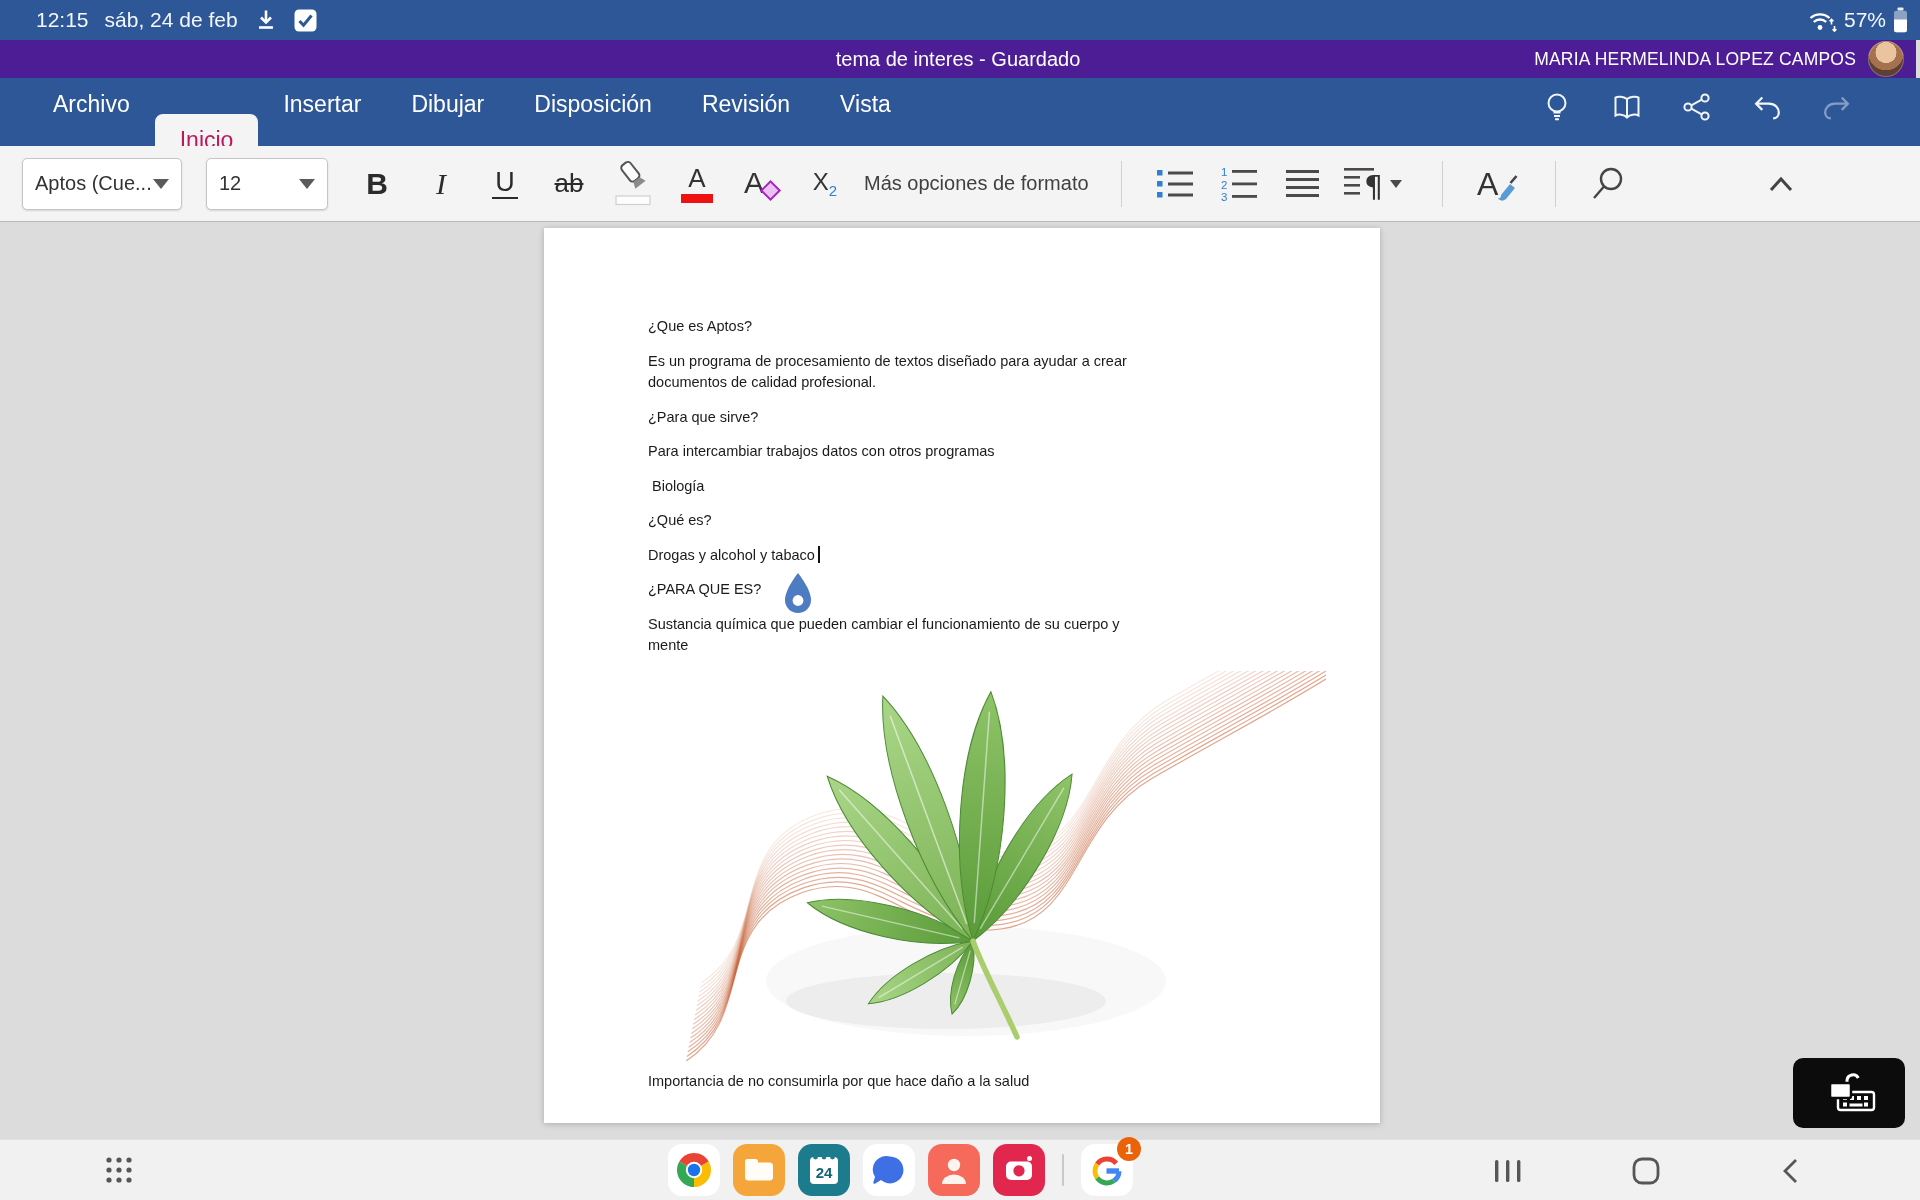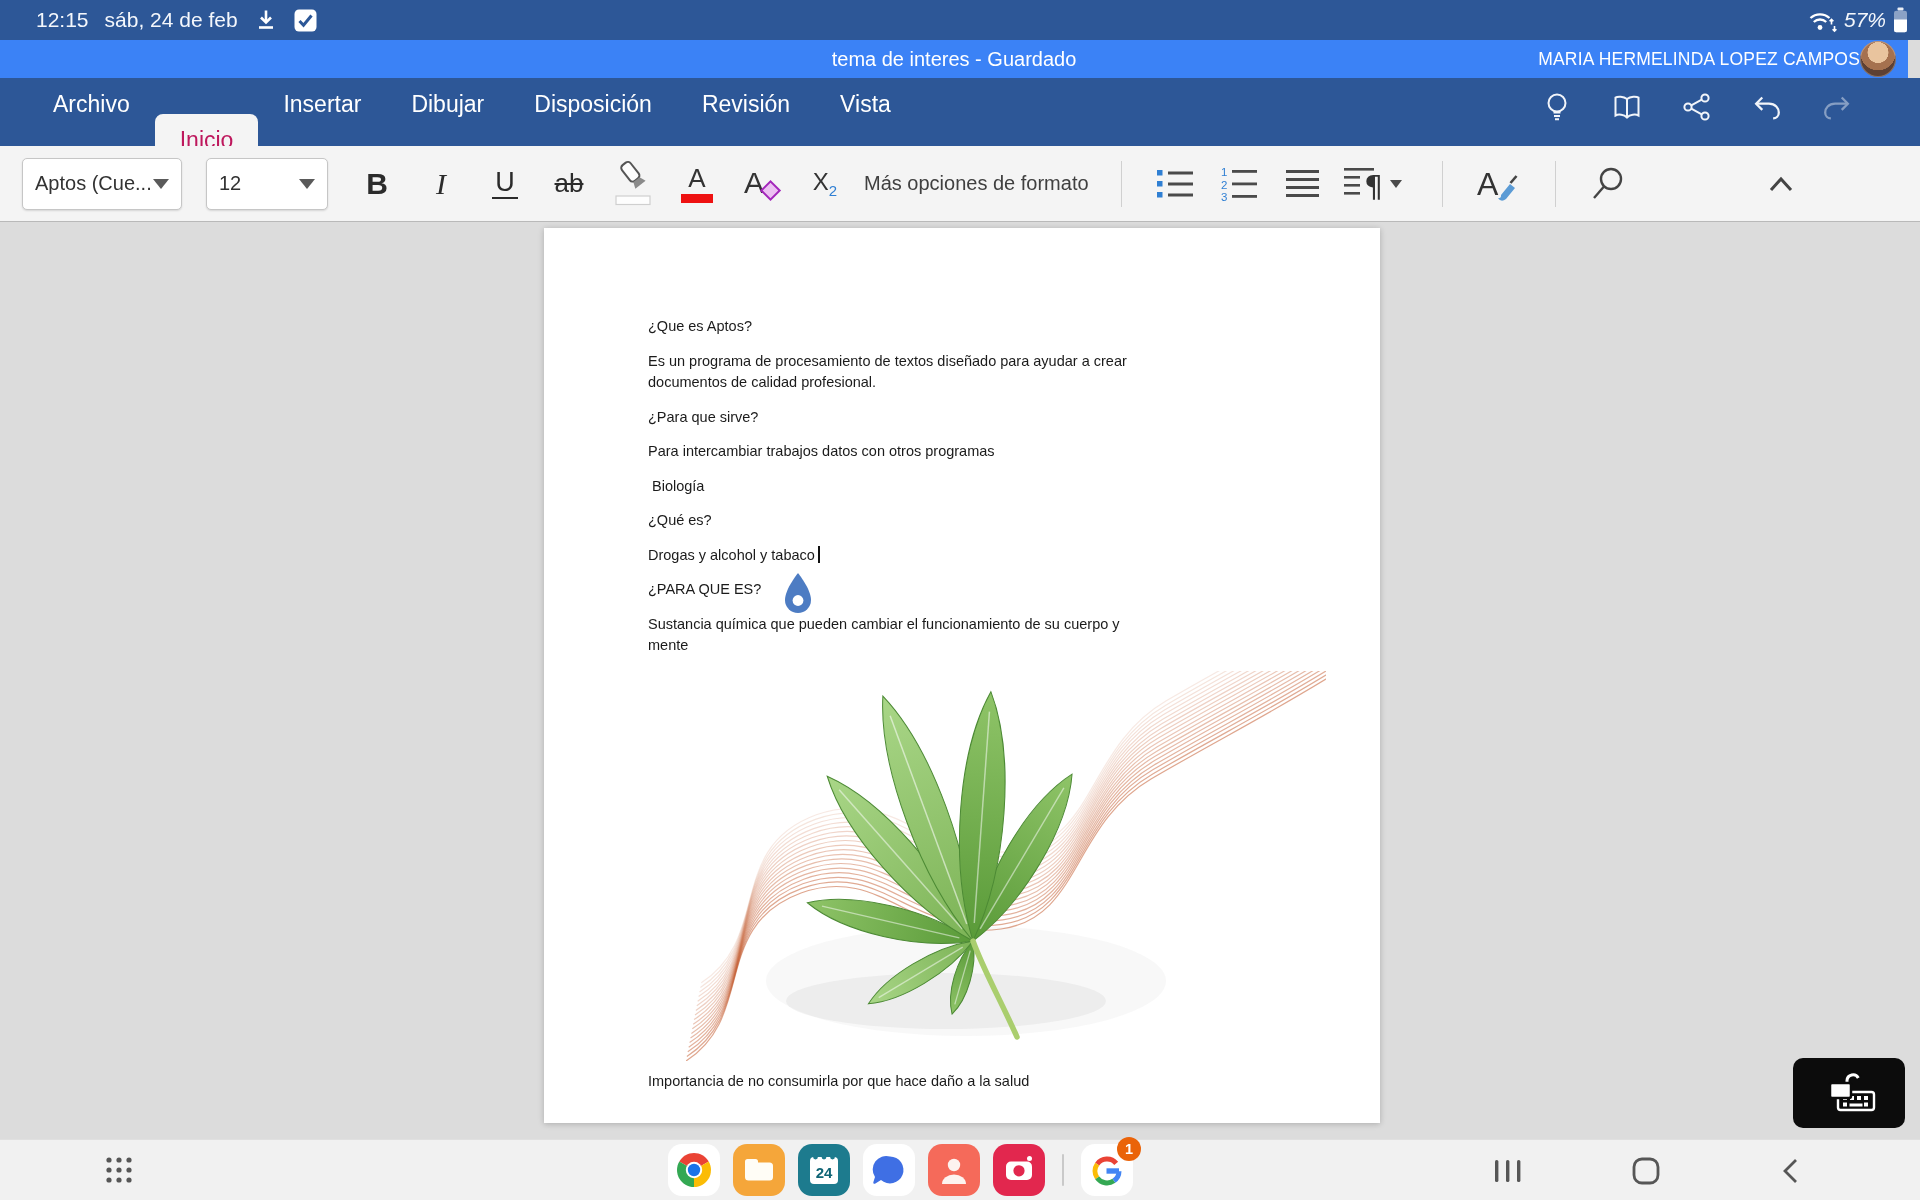--- a/index.html
+++ b/index.html
@@ -7,25 +7,25 @@
     width:1920px;height:1200px;position:relative;overflow:hidden;
     font-family:"Liberation Sans",sans-serif;background:#dcdcdc;
     -webkit-font-smoothing:antialiased;
   }
   svg{display:block}
   
   .status-bar{position:absolute;top:0;left:0;right:0;height:40px;background:#2d5797;
     display:flex;align-items:center;color:#f4f7fc;font-size:21px;box-sizing:border-box;
     padding:0 12px 0 36px;}
   .sb-left{display:flex;align-items:center;gap:16px;}
-  .sb-right{margin-left:auto;display:flex;align-items:center;gap:7px;font-style:italic;}
-  
-  .title-bar{position:absolute;top:40px;left:0;right:12px;height:38px;background:#3b82f6;color:#fff;}
+  .sb-right{margin-left:auto;display:flex;align-items:center;gap:7px;}
+  
+  .title-bar{position:absolute;top:40px;left:0;right:4px;height:38px;background:#4c1d95;color:#fff;}
   .doc-title{position:absolute;left:50%;transform:translateX(-50%);top:0;line-height:38px;font-size:20px;}
-  .account{position:absolute;right:12px;top:0;height:38px;display:flex;align-items:center;}
+  .account{position:absolute;right:12px;top:0;height:38px;display:flex;align-items:center;gap:12px;}
   .account .uname{font-size:17.5px;letter-spacing:.2px;}
   .avatar{width:36px;height:36px;border-radius:50%;
     background:radial-gradient(circle at 50% 32%,#e9c49e 0 34%,#a5714f 35% 58%,#5d4033 59% 100%);
     box-shadow:inset 0 0 0 1px rgba(255,255,255,.25);}
   
   .tab-bar{position:absolute;top:78px;left:0;right:0;height:68px;background:#2d5797;
     display:flex;padding-left:28px;box-sizing:border-box;}
   .tab{font-size:23px;color:#fff;padding:13px 25px 15px;border-radius:8px 8px 0 0;white-space:nowrap;}
   .tab.selected{background:#f4f4f4;color:#be185d;margin-top:36px;}
   .tab-icons{position:absolute;right:66px;top:12px;display:flex;align-items:center;gap:36px;}

